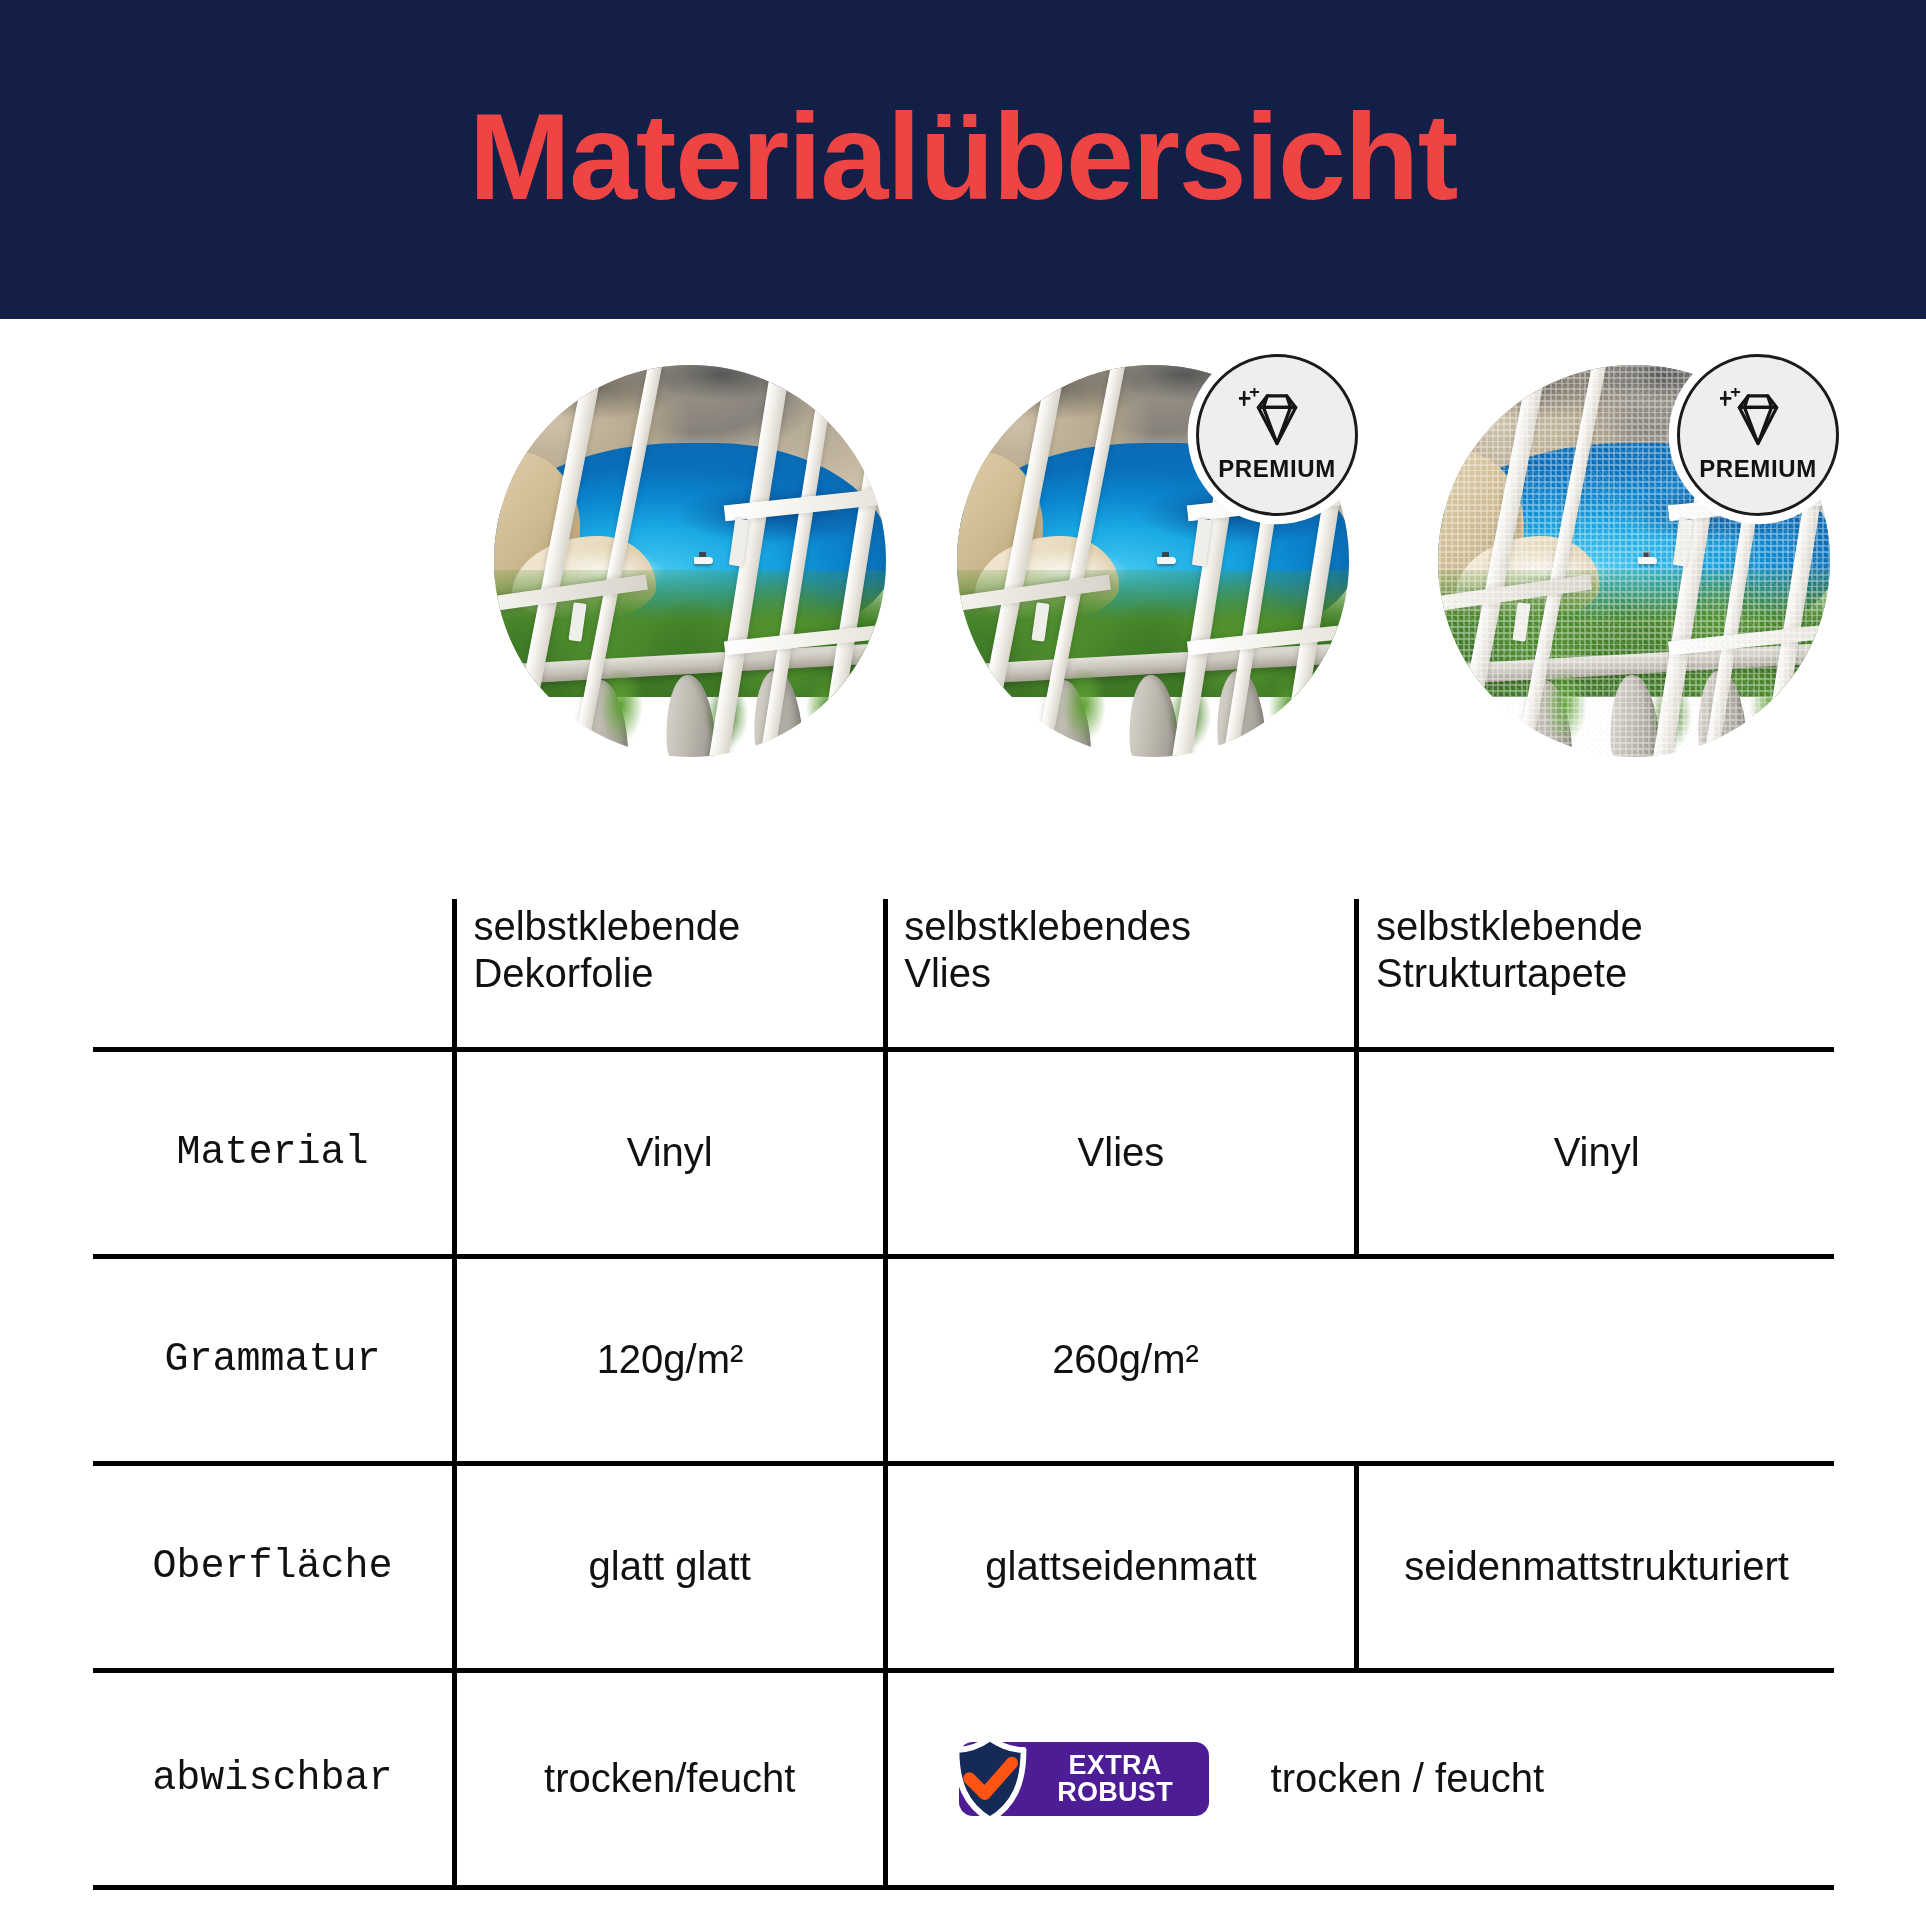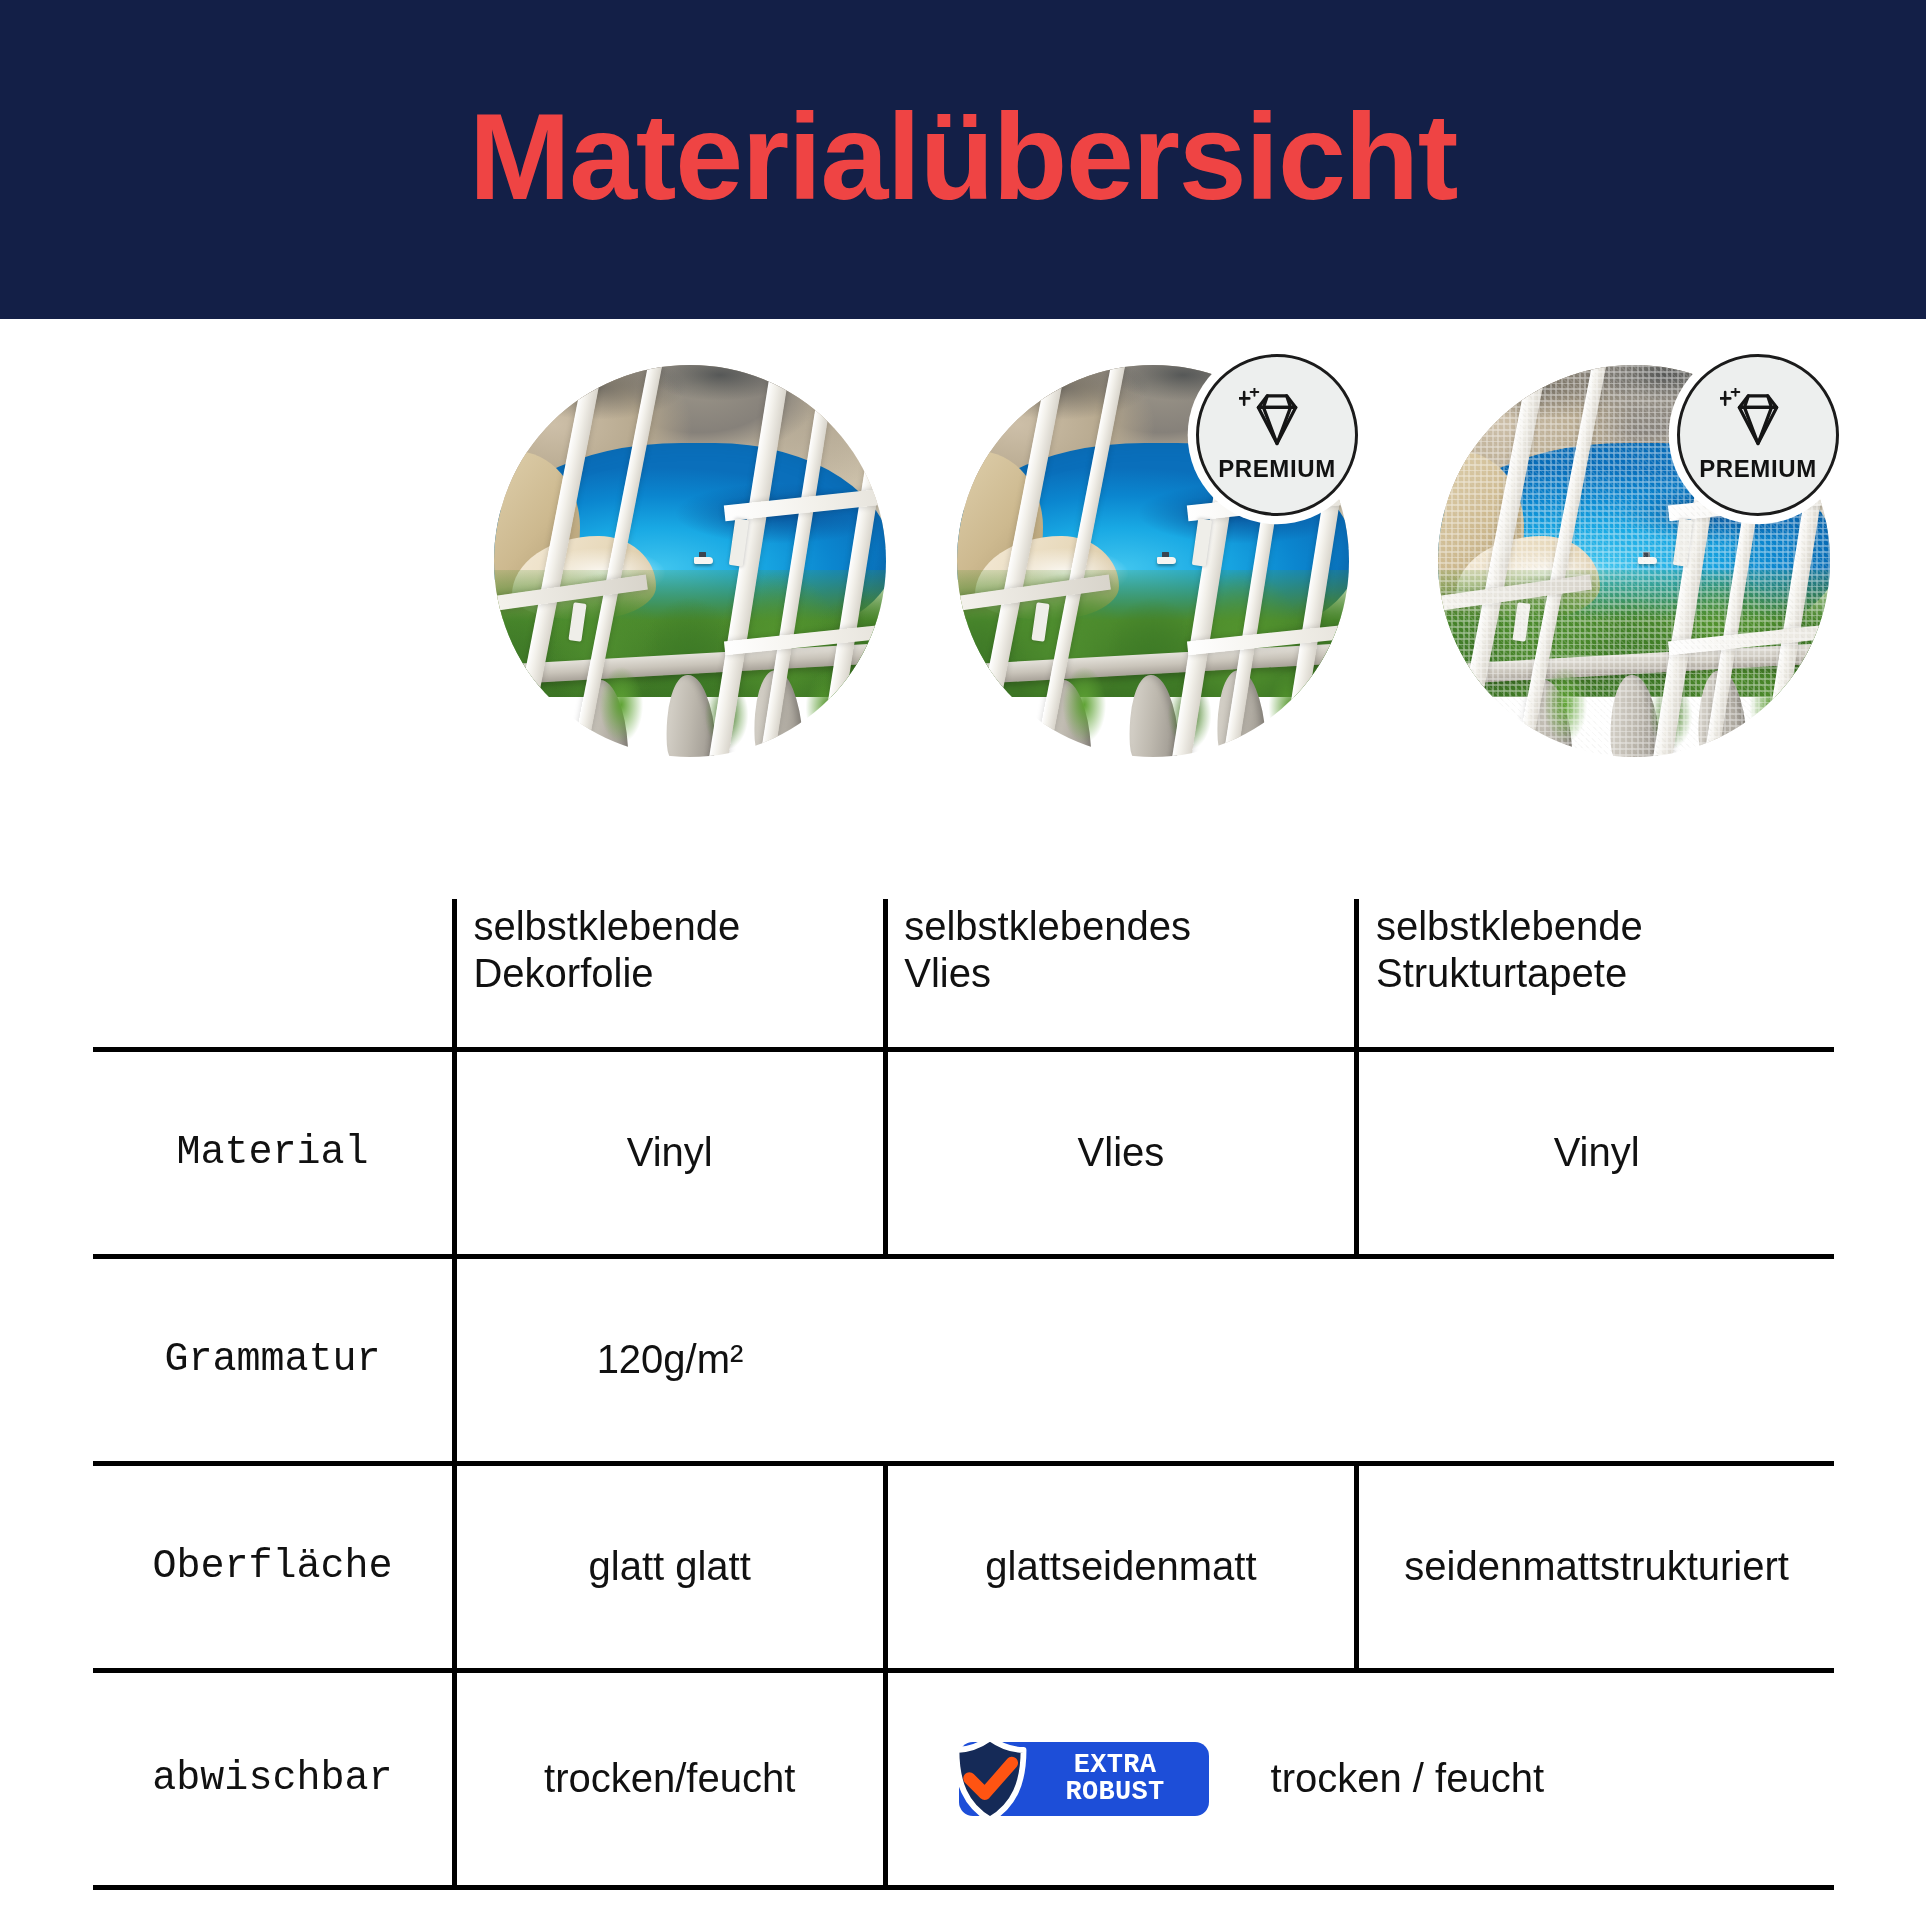--- a/index.html
+++ b/index.html
@@ -222,26 +222,25 @@
   .merged-inner{display:flex;align-items:center;gap:62px;}
 
   
   .robust{
     position:relative;
     display:inline-flex;align-items:center;
     height:81px;
   }
   .robust-plate{
     position:relative;
-    background:#1d4ed8;
+    background:#4c1d95;
     border-radius:14px;
     padding:10.3px 19px 10.3px 82px;
     display:flex;flex-direction:column;justify-content:center;
     min-width:149px;
-    font-family:Liberation Mono, monospace;
   }
   .robust-line{
     color:#ffffff;font-weight:bold;font-size:27px;line-height:1.0;
     letter-spacing:0.3px;
   }
   .robust-shield{
     position:absolute;left:-9px;top:50%;transform:translateY(-50%);
     width:80px;height:89px;
   }
 </style>
@@ -439,20 +438,21 @@
     <div class="trow row-body">
       <div class="tcell c-label">Material</div>
       <div class="tcell c-a">Vinyl</div>
       <div class="tcell c-b">Vlies</div>
       <div class="tcell c-c">Vinyl</div>
     </div>
 
     <div class="trow row-body">
       <div class="tcell c-label">Grammatur</div>
       <div class="tcell c-a">120g/m²</div>
+      <div class="tcell c-c">260g/m²</div>
     </div>
 
     <div class="trow row-body">
       <div class="tcell c-label">Oberfläche</div>
       <div class="tcell c-a multiline">glatt glatt</div>
       <div class="tcell c-b multiline">
           <div>glatt</div>
           <div>seidenmatt</div>
         </div>
       <div class="tcell c-c multiline">

